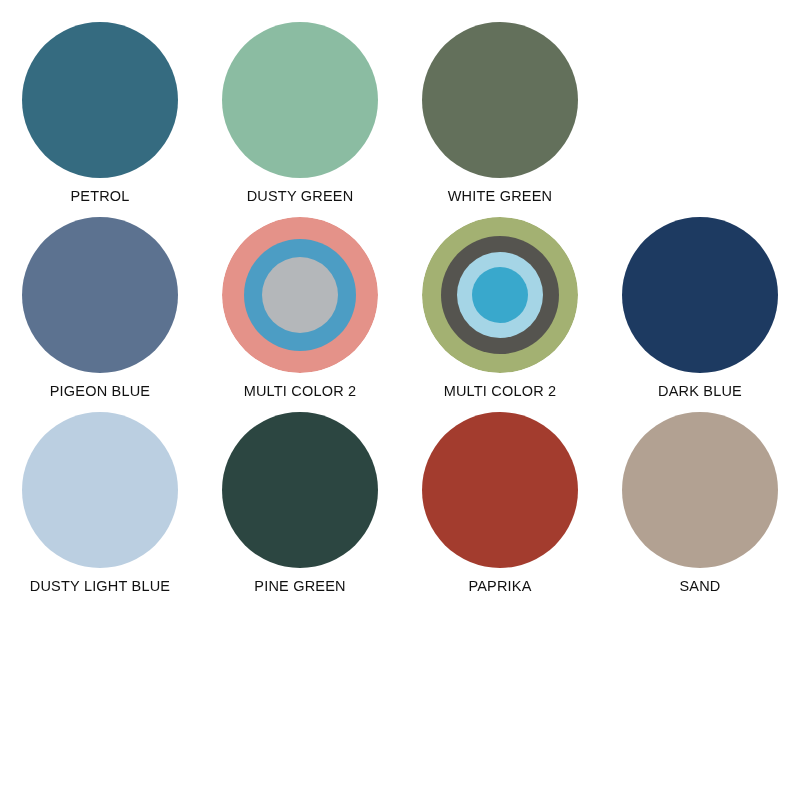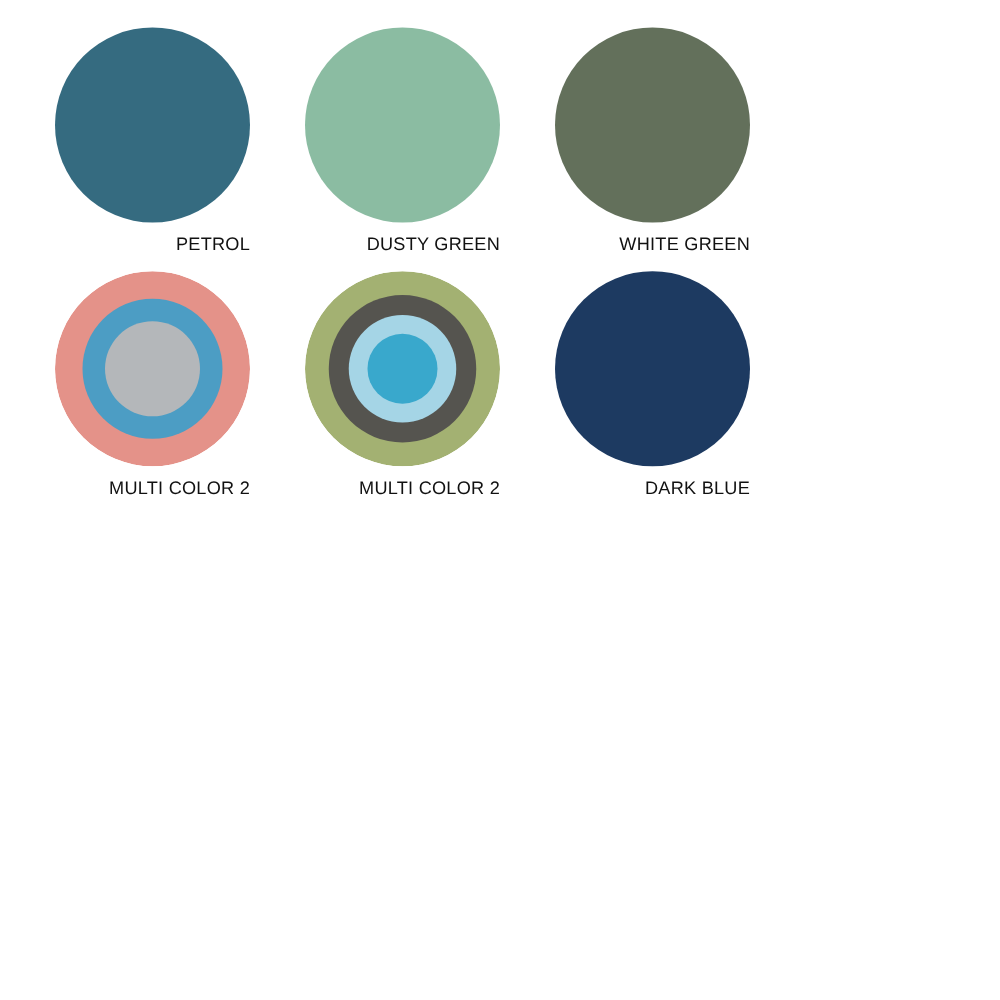--- a/index.html
+++ b/index.html
@@ -26,21 +26,21 @@
   .swatch-row {
     display: flex;
     flex-direction: row;
     height: 195px;
     width: 800px;
   }
   .swatch-cell {
     width: 200px;
     display: flex;
     flex-direction: column;
-    align-items: flex-end;
+    align-items: center;
     justify-content: flex-start;
   }
   .swatch-cell.is-empty {
     visibility: hidden;
   }
   .swatch-disc {
     width: 156px;
     height: 156px;
     border-radius: 50%;
     position: relative;
@@ -77,20 +77,24 @@
         <div class="swatch-disc" style="background: rgb(139, 188, 162);"></div>
         <div class="swatch-label">DUSTY GREEN</div>
       </div>
       <div class="swatch-cell">
         <div class="swatch-disc" style="background: rgb(99, 112, 91);"></div>
         <div class="swatch-label">WHITE GREEN</div>
       </div>
     </div>
     <div class="swatch-row">
       <div class="swatch-cell">
+        <div class="swatch-disc" style="background: rgb(92, 114, 144);"></div>
+        <div class="swatch-label">PIGEON BLUE</div>
+      </div>
+      <div class="swatch-cell">
         <div class="swatch-disc">
           <div class="ring" style="width: 156px; height: 156px; background: rgb(228, 146, 137); z-index: 1;"></div>
           <div class="ring" style="width: 112px; height: 112px; background: rgb(76, 157, 196); z-index: 2;"></div>
           <div class="ring" style="width: 62px; height: 62px; background: rgb(90, 107, 69); z-index: 3;"></div>
           <div class="ring" style="width: 76px; height: 76px; background: rgb(180, 183, 186); z-index: 4;"></div>
         </div>
         <div class="swatch-label">MULTI COLOR 2</div>
       </div>
       <div class="swatch-cell">
         <div class="swatch-disc">
@@ -99,13 +103,31 @@
           <div class="ring" style="width: 86px; height: 86px; background: rgb(165, 213, 230); z-index: 3;"></div>
           <div class="ring" style="width: 56px; height: 56px; background: rgb(57, 168, 204); z-index: 4;"></div>
         </div>
         <div class="swatch-label">MULTI COLOR 2</div>
       </div>
       <div class="swatch-cell">
         <div class="swatch-disc" style="background: rgb(29, 58, 97);"></div>
         <div class="swatch-label">DARK BLUE</div>
       </div>
     </div>
+    <div class="swatch-row">
+      <div class="swatch-cell">
+        <div class="swatch-disc" style="background: rgb(187, 207, 225);"></div>
+        <div class="swatch-label">DUSTY LIGHT BLUE</div>
+      </div>
+      <div class="swatch-cell">
+        <div class="swatch-disc" style="background: rgb(44, 70, 65);"></div>
+        <div class="swatch-label">PINE GREEN</div>
+      </div>
+      <div class="swatch-cell">
+        <div class="swatch-disc" style="background: rgb(163, 60, 46);"></div>
+        <div class="swatch-label">PAPRIKA</div>
+      </div>
+      <div class="swatch-cell">
+        <div class="swatch-disc" style="background: rgb(178, 161, 146);"></div>
+        <div class="swatch-label">SAND</div>
+      </div>
+    </div>
   </div>
 
 </body></html>

